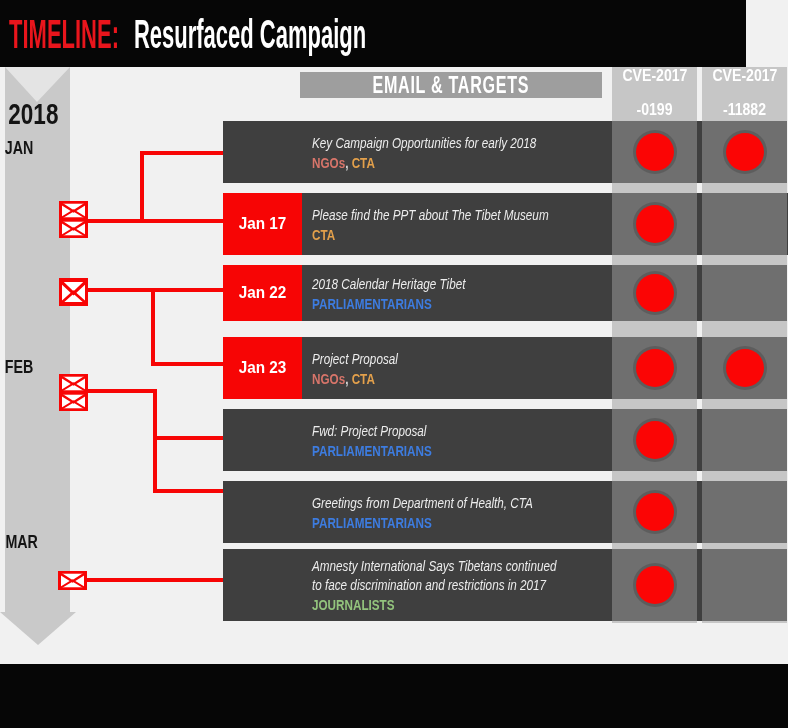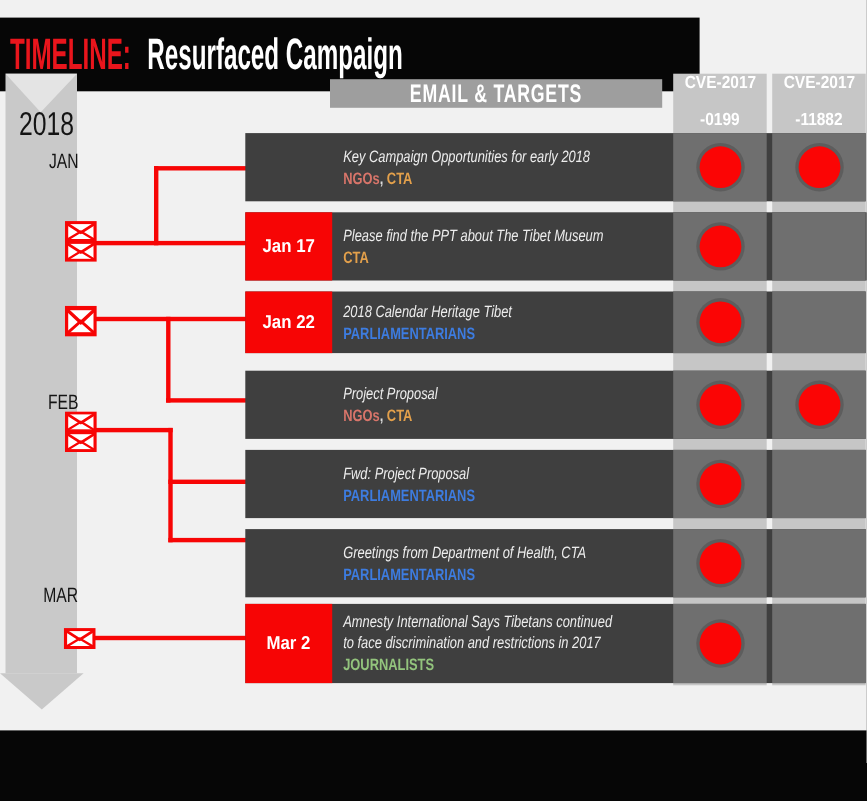--- a/index.html
+++ b/index.html
@@ -2,33 +2,33 @@
 <html><head>
 <meta charset="utf-8">
 <style>
   html,body{margin:0;padding:0;background:#888;}
   #stage{position:relative;width:788px;height:728px;background:#f1f1f1;overflow:hidden;
          font-family:"Liberation Sans",sans-serif;}
   .abs{position:absolute;}
   .cx{display:inline-block;white-space:nowrap;}
 
   
-  #titlebar{left:0;top:16px;width:636px;height:67px;background:#060606;}
+  #titlebar{left:0;top:0;width:746px;height:67px;background:#060606;}
   #title{position:absolute;left:9px;top:0;height:67px;line-height:69px;font-size:40px;font-weight:bold;
          white-space:nowrap;transform:scaleX(0.55);transform-origin:0 50%;}
   #title .hl{color:#e9151c;}
   #title .rest{color:#ffffff;margin-left:16px;}
 
   
   #band{left:5px;top:67px;width:65px;height:545px;background:#c9c9c9;}
   #notch{left:5px;top:67px;width:0;height:0;border-left:32px solid transparent;
          border-right:33px solid transparent;border-top:35px solid #e4e4e4;}
   #arrowhead{left:0;top:612px;width:0;height:0;border-left:38px solid transparent;
          border-right:38px solid transparent;border-top:33px solid #c9c9c9;}
-  .month{left:0;width:76px;text-align:right;color:#141414;font-weight:normal;}
+  .month{left:0;width:76px;text-align:left;color:#141414;font-weight:bold;}
   .month .cx{transform:scaleX(0.75);transform-origin:50% 50%;}
   #year{top:97px;font-size:30px;}
   #m-jan{top:137px;font-size:19px;}
   #m-feb{top:356px;font-size:19px;}
   #m-mar{top:531px;font-size:19px;}
 
   
   #emailhead{left:300px;top:72px;width:302px;height:26px;background:#9e9e9e;color:#fff;
      display:flex;align-items:center;justify-content:center;font-weight:bold;font-size:23px;}
   #emailhead .cx{transform:scaleX(0.70);transform-origin:50% 50%;letter-spacing:1px;}
@@ -171,20 +171,23 @@
         <div class="rowbody">
           <div class="subject">2018 Calendar Heritage Tibet</div>
           <div class="targets"><span style="color: rgb(61, 124, 224);">PARLIAMENTARIANS</span></div>
         </div>
         <div class="cell cell0">
           <div class="dot"></div>
         </div>
         <div class="cell cell1"></div>
       </div>
       <div class="row" style="top: 337px; height: 62px;">
+        <div class="datebox">
+          <span class="cx">Jan 23</span>
+        </div>
         <div class="rowbody">
           <div class="subject">Project Proposal</div>
           <div class="targets"><span style="color: rgb(216, 117, 106);">NGOs</span><span class="tsep">, </span><span style="color: rgb(227, 160, 75);">CTA</span></div>
         </div>
         <div class="cell cell0">
           <div class="dot"></div>
         </div>
         <div class="cell cell1">
           <div class="dot"></div>
         </div>
@@ -203,23 +206,20 @@
         <div class="rowbody">
           <div class="subject">Greetings from Department of Health, CTA</div>
           <div class="targets"><span style="color: rgb(61, 124, 224);">PARLIAMENTARIANS</span></div>
         </div>
         <div class="cell cell0">
           <div class="dot"></div>
         </div>
         <div class="cell cell1"></div>
       </div>
       <div class="row" style="top: 549px; height: 72px;">
-        <div class="datebox">
-          <span class="cx">Mar 2</span>
-        </div>
         <div class="rowbody">
           <div class="subject">Amnesty International Says Tibetans continued to face discrimination and restrictions in 2017</div>
           <div class="targets"><span style="color: rgb(147, 196, 125);">JOURNALISTS</span></div>
         </div>
         <div class="cell cell0">
           <div class="dot"></div>
         </div>
         <div class="cell cell1"></div>
       </div>
     </div>

